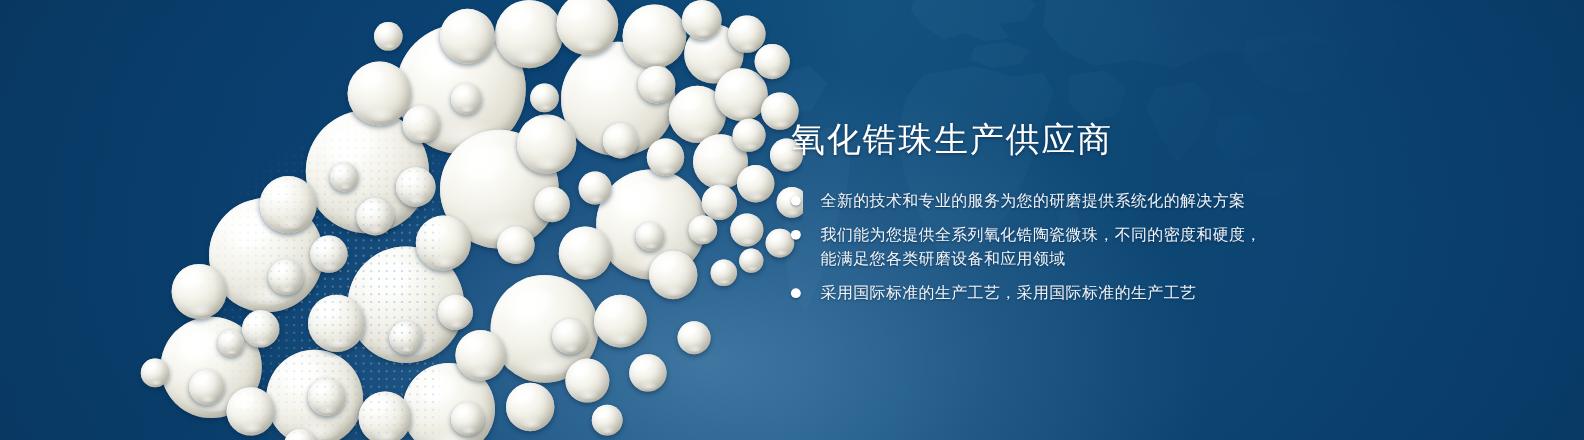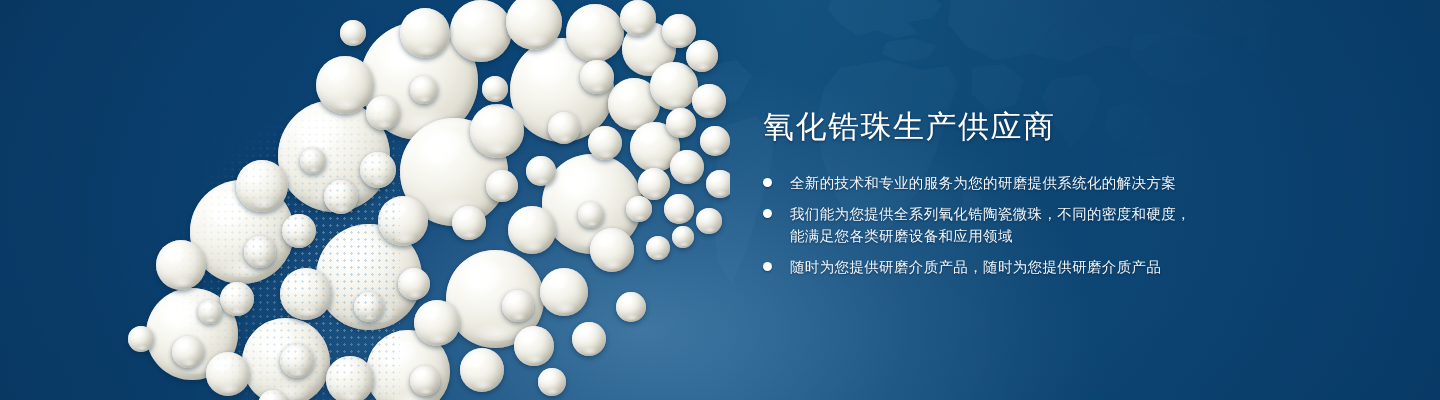--- a/index.html
+++ b/index.html
@@ -87,23 +87,22 @@
     position:absolute;
     left:30%; bottom:7%;
     width:46%; height:20%;
     border-radius:50%;
     background:radial-gradient(ellipse at 50% 60%, rgba(255,255,255,0.55) 0%, rgba(255,255,255,0) 75%);
   }
 
   
   .copy {
     position:absolute;
-    left:763px; top:108px;
+    left:719px; top:108px;
     width:470px;
-    font-family:Liberation Serif, serif;
   }
   .headline {
     color:#ffffff;
     font-size:31px;
     line-height:38px;
     letter-spacing:1.5px;
     font-weight:400;
     text-shadow:0 1px 3px rgba(0,20,45,0.55);
     white-space:nowrap;
   }
@@ -294,20 +293,20 @@
         <span class="dot"></span>
         <span class="bullet-text">
           <span>我们能为您提供全系列氧化锆陶瓷微珠，不同的密度和硬度，</span>
           <span class="l2">能满足您各类研磨设备和应用领域</span>
         </span>
       </div>
 
       <div class="bullet-row">
         <span class="dot"></span>
         <span class="bullet-text">
-          <span>随时为您提供研磨介质产品，随时为您提供研磨介质产品</span>
+          <span>采用国际标准的生产工艺，采用国际标准的生产工艺</span>
         </span>
       </div>
 
     </div>
   </div>
 
 </div>
 
 </body></html>

